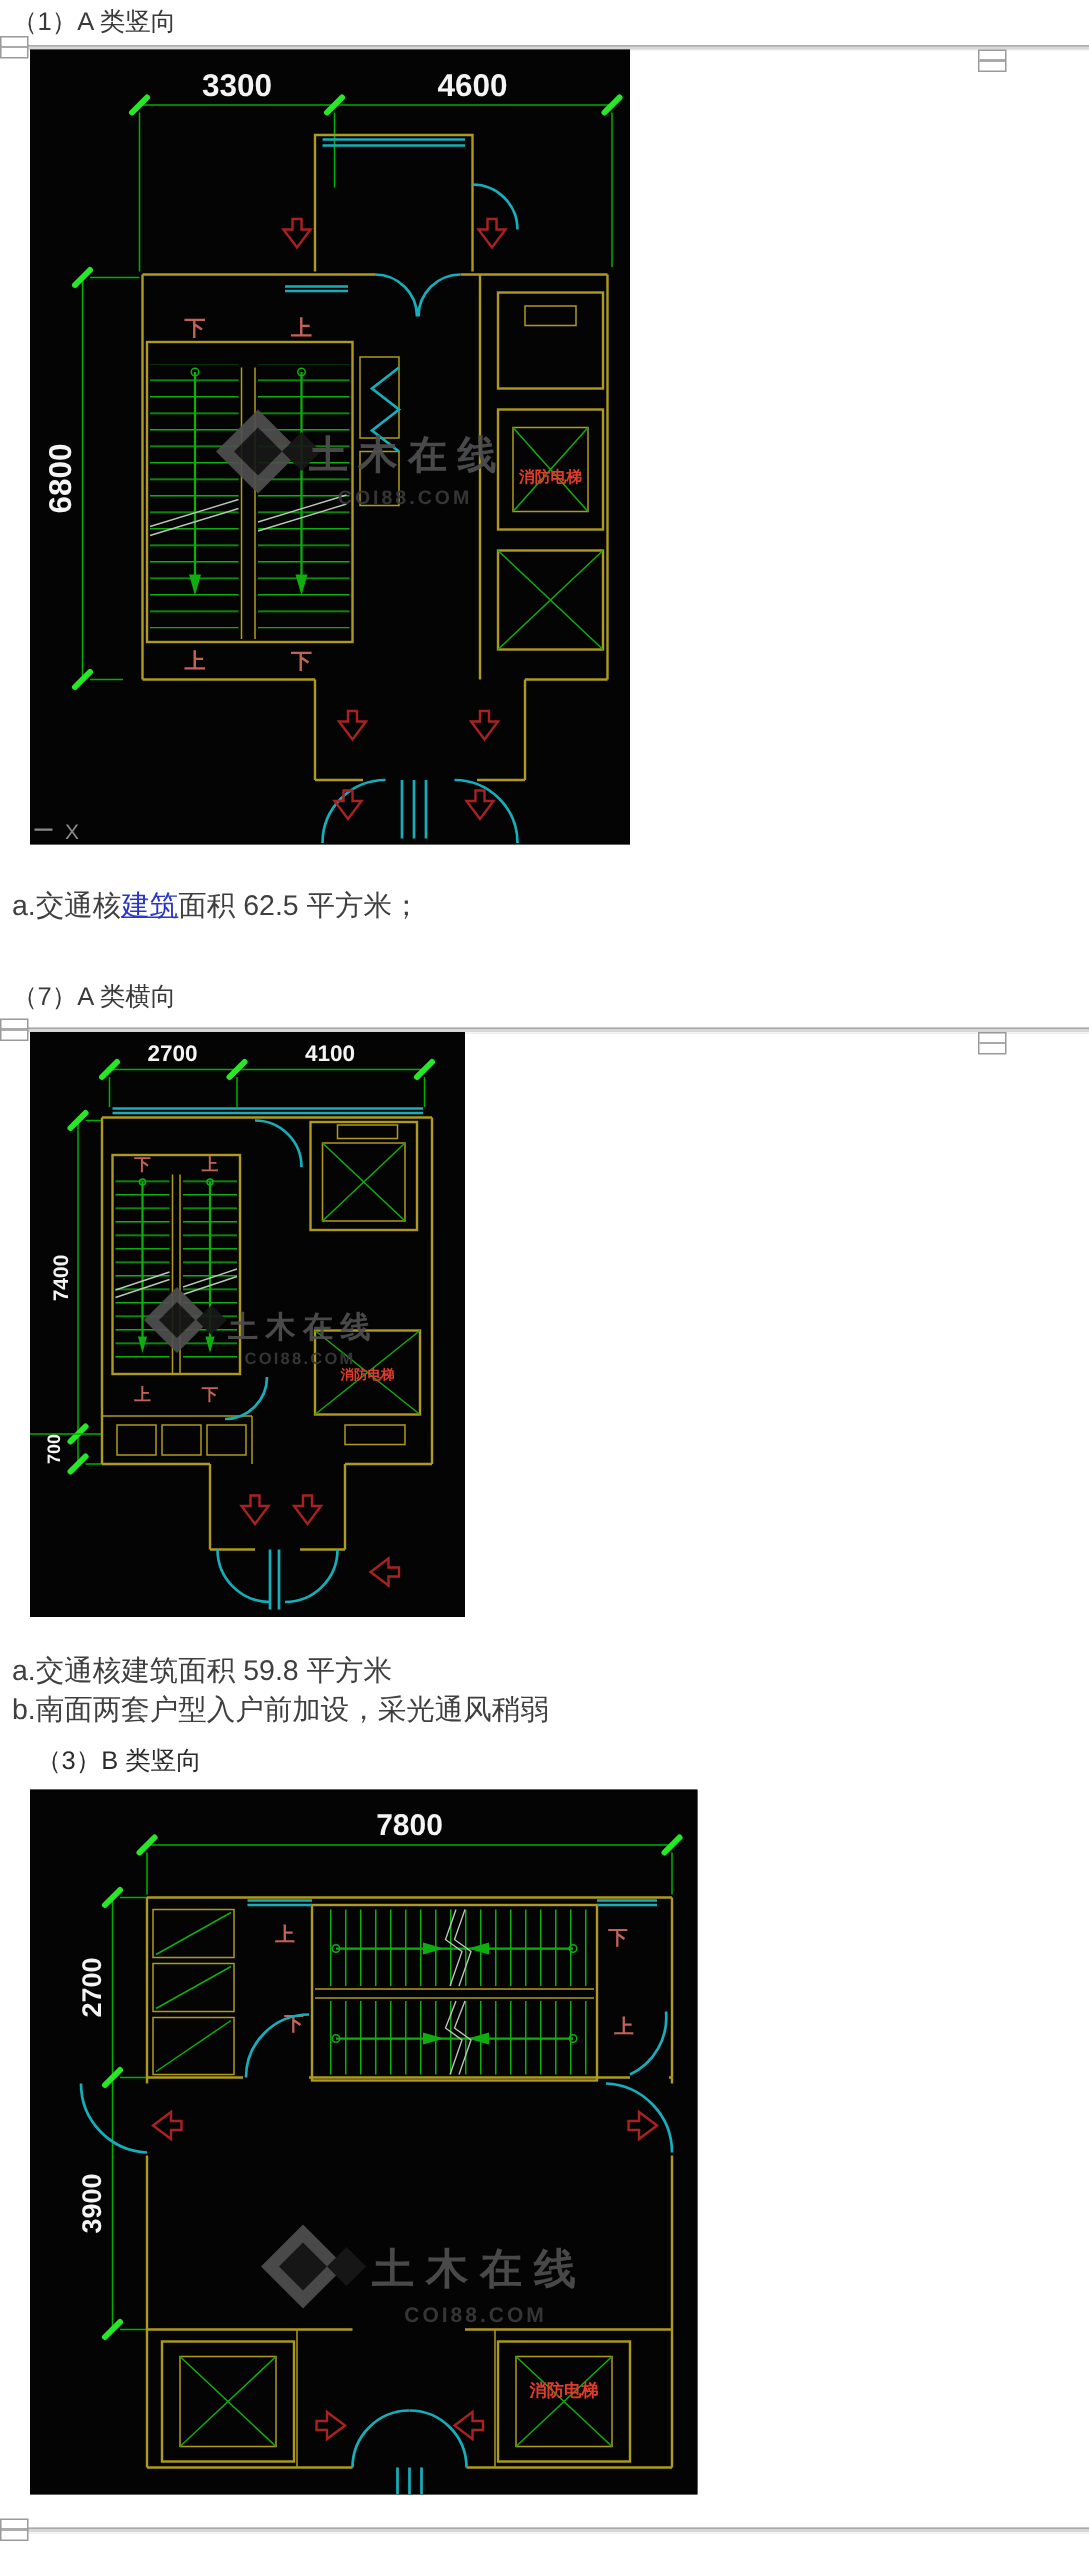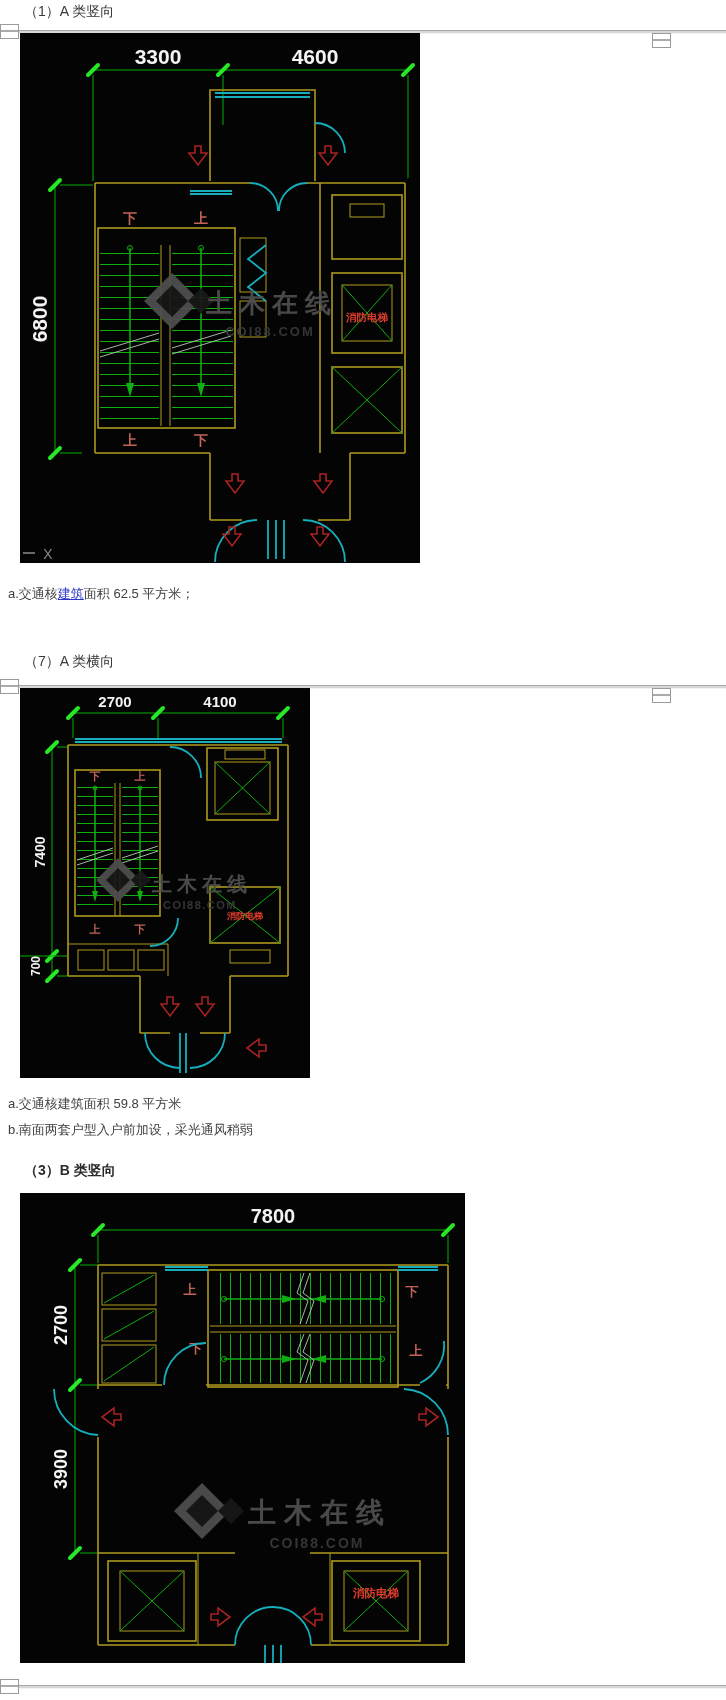--- a/index.html
+++ b/index.html
@@ -1,20 +1,20 @@
 <!DOCTYPE html>
 <html style="--title_text: #3a3a3a; --body_text: #3f3f3f; --link: #2a35c9; --cad_bg: #040404; --wall_yellow: #ad9a1e; --dim_green: #00b000; --tick_green: #27e827; --stair_green: #0fae0f; --door_cyan: #17aebc; --label_red: #c26358; --fire_red: #e03c2c; --arrow_red: #a82222; --dim_white: #f4f4f4; --break_gray: #b9c9b9; --wm_gray: #4f4f4f; --wm_dark: #3a3a3a;"><head>
 <meta charset="utf-8">
 <style>
   html,body{margin:0;padding:0;background:#ffffff;}
   .page{position:relative;width:726px;height:1700px;background:#fff;overflow:hidden;
         font-family:"Liberation Sans","DejaVu Sans",sans-serif;}
-  .sec-title{position:absolute;left:24px;font-size:14px;color:var(--title_text);font-weight:500;white-space:nowrap;}
-  .sec-title.bold{font-weight:700;color:#2b2b2b;}
-  .note{position:absolute;left:8px;font-size:13px;color:var(--body_text);white-space:nowrap;}
+  .sec-title{position:absolute;left:8px;font-size:17px;color:var(--title_text);font-weight:500;white-space:nowrap;}
+  .sec-title.bold{font-weight:400;color:#2b2b2b;margin-left:16px;}
+  .note{position:absolute;left:8px;font-size:19px;color:var(--body_text);white-space:nowrap;}
   .note a{color:var(--link);text-decoration:underline;cursor:pointer;}
   .divline{position:absolute;left:0;width:726px;height:2px;background:#d7d7d7;
            border-top:1px solid #a8a8a8;border-bottom:1px solid #f4f4f4;}
   .handle{position:absolute;width:17px;height:13px;border:1px solid #9a9a9a;background:
           linear-gradient(to bottom,#fff 42%,#aaa 42%,#aaa 56%,#fff 56%);}
   svg.cad{position:absolute;background:var(--cad_bg);}
   svg.cad text{font-family:"Liberation Sans","DejaVu Sans",sans-serif;}
   .wall{stroke:var(--wall_yellow);fill:none;stroke-width:1.6;}
   .wallthin{stroke:var(--wall_yellow);fill:none;stroke-width:1;}
   .dim{stroke:var(--dim_green);fill:none;stroke-width:1;}

